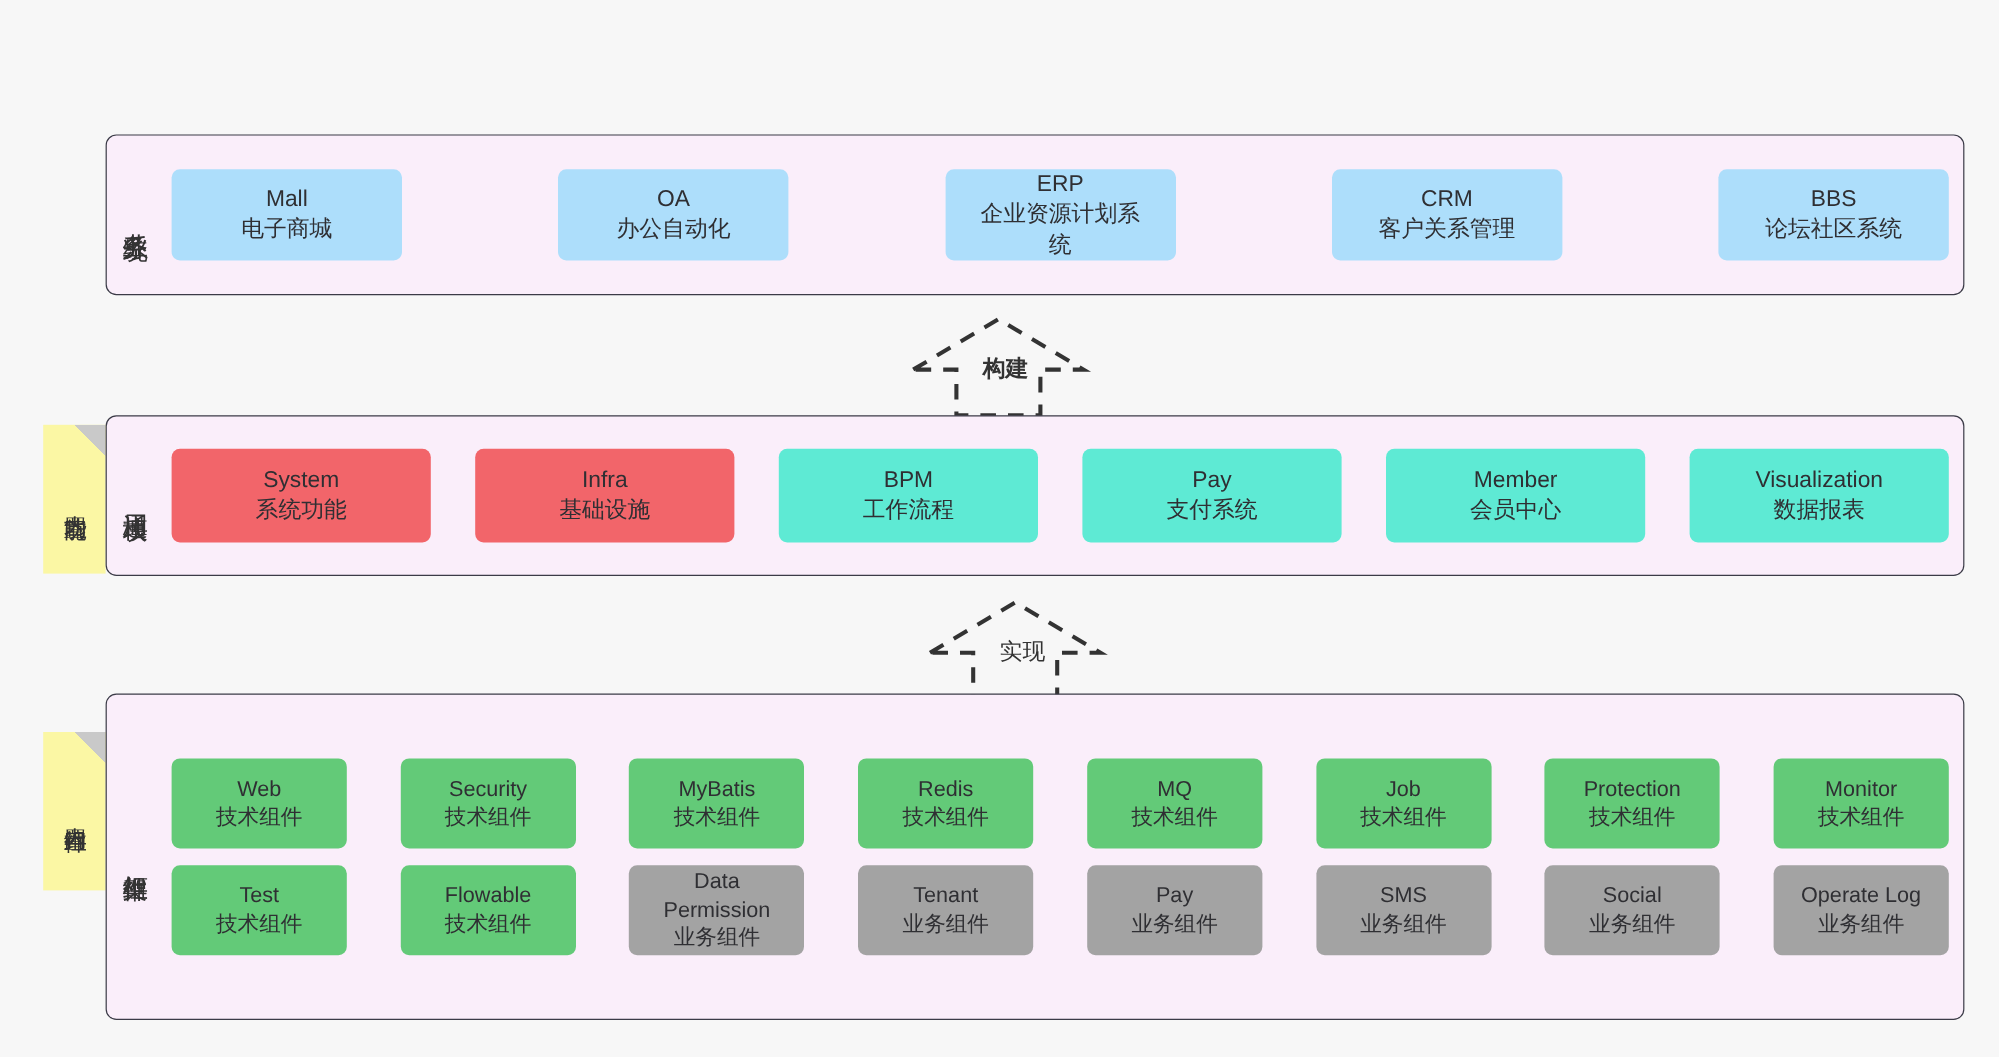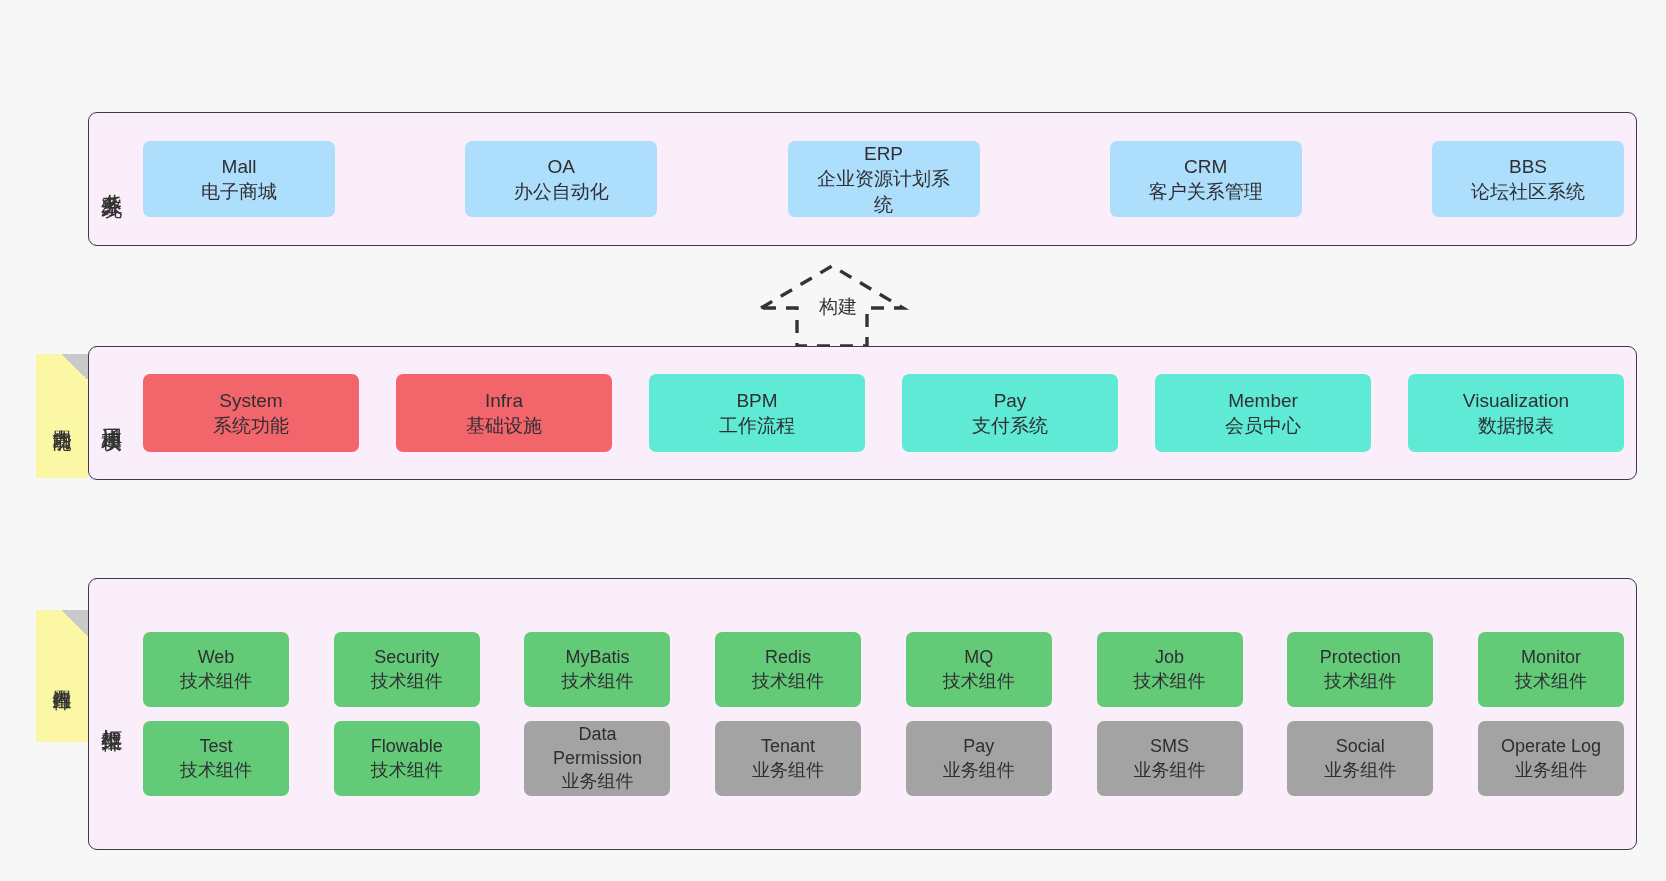--- a/index.html
+++ b/index.html
@@ -137,21 +137,21 @@
   .arrow-label {
     position: absolute;
     font-size: 19px;
     color: #333333;
     background: #f7f7f7;
     padding: 0 2px;
     white-space: nowrap;
     user-select: none;
   }
   #arrow-build  { left: 757px; top: 258px; }
-  #arrow-build .arrow-label  { left: 60px; top: 36px; }
+  #arrow-build .arrow-label  { left: 60px; top: 36px; font-weight: bold; }
   #arrow-impl   { left: 771px; top: 494px; }
   #arrow-impl .arrow-label   { left: 60px; top: 36px; }
 </style>
 </head>
 <body>
 
 <div class="canvas">
 
   <div class="band" id="band-business">
     <div class="band-title">业务系统</div>
@@ -218,20 +218,26 @@
           <span class="c-cn">会员中心</span>
         </div>
         <div class="card c-pink">
           <span class="c-en">Visualization</span>
           <span class="c-cn">数据报表</span>
         </div>
       </div>
     </div>
   </div>
 
+  <div class="arrow" id="arrow-impl">
+    <svg width="150" height="90" viewBox="0 0 150 90" aria-hidden="true">
+      <path d="M4 50 L75 8 L146 50 L110 50 L110 88 L40 88 L40 50 Z" fill="none" stroke="#333333" stroke-width="3.4" stroke-dasharray="13 10" stroke-linejoin="miter"></path>
+    </svg>
+    <span class="arrow-label">实现</span>
+  </div>
 
   <div class="sticky" id="sticky-framework">
     <span>内置组件</span>
     <span class="fold"></span>
   </div>
 
   <div class="band" id="band-framework">
     <div class="band-title">框架组件</div>
     <div class="band-body">
 

